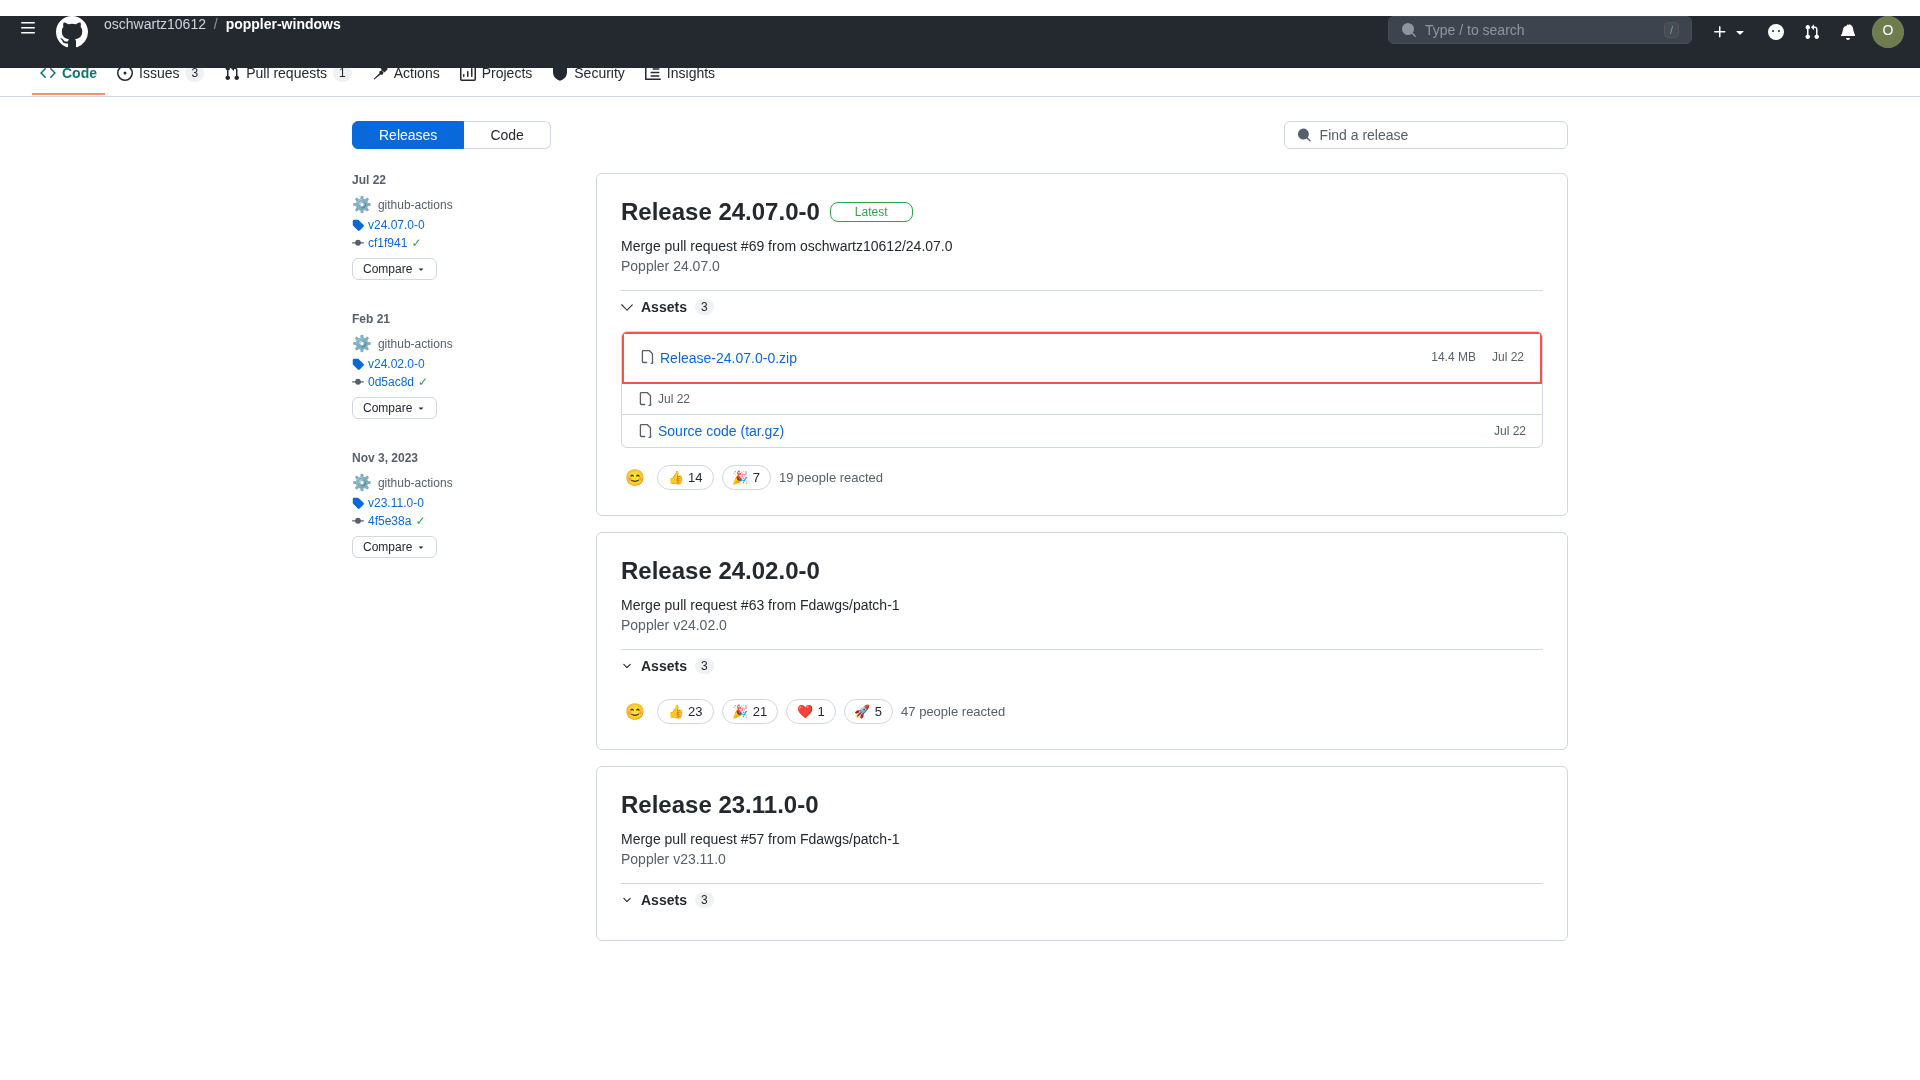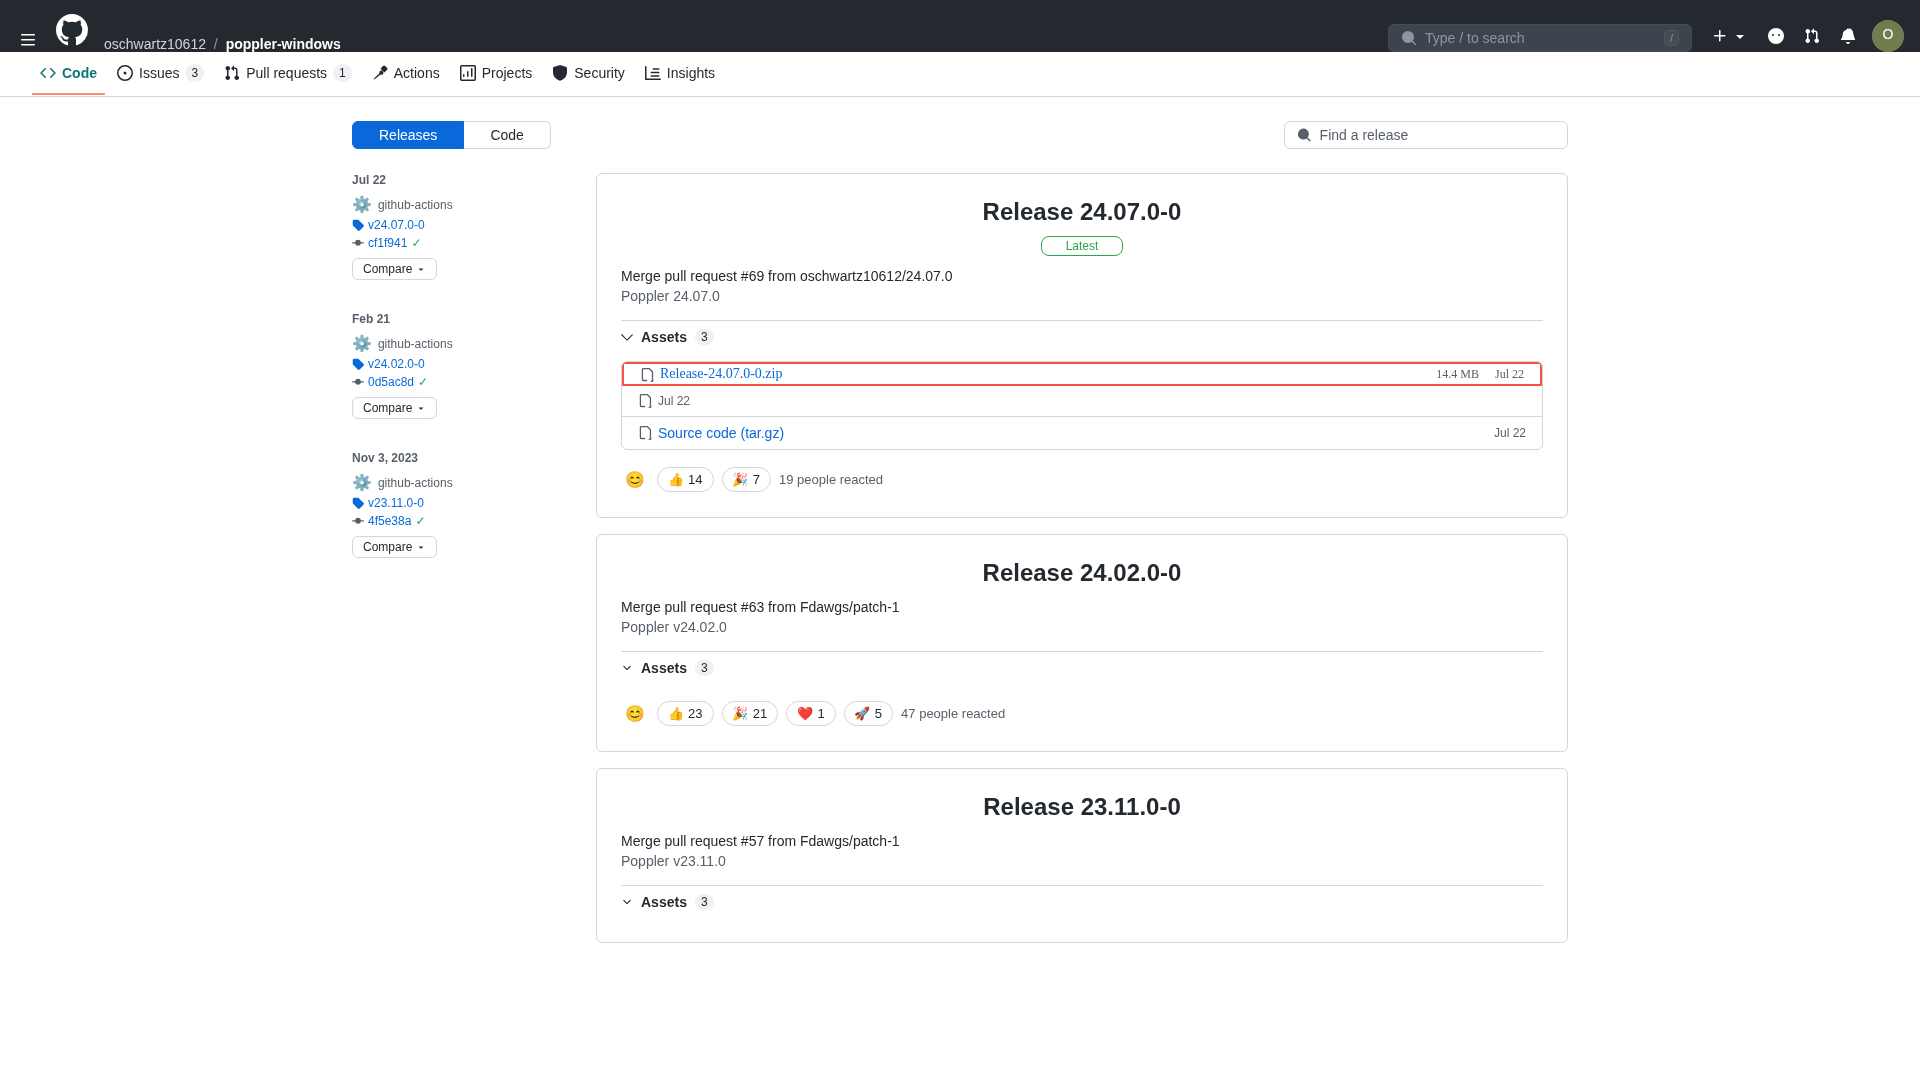--- a/index.html
+++ b/index.html
@@ -4,24 +4,24 @@
   <style>
     * { box-sizing: border-box; margin: 0; padding: 0; }
     body { font-family: -apple-system, BlinkMacSystemFont, 'Segoe UI', Helvetica, Arial, sans-serif; font-size: 14px; color: #24292f; background: #ffffff; }
     
     
     .header {
       background: #24292f;
       padding: 0 16px;
       height: 52px;
       display: flex;
-      align-items: flex-end;
+      align-items: flex-start;
       gap: 16px;
       position: sticky;
-      top: 0;
+      top: 16px;
       z-index: 100;
     }
     .header-logo { color: white; font-size: 24px; cursor: pointer; }
     .header-nav-text { color: #cdd5df; font-size: 14px; }
     .header-nav-text a { color: #cdd5df; text-decoration: none; }
     .header-search {
       background: #3d444d;
       border: 1px solid #444c56;
       border-radius: 6px;
       padding: 5px 12px;
@@ -216,21 +216,20 @@
       border: 1px solid #d0d7de;
       border-radius: 6px;
       padding: 24px;
       background: white;
     }
     .release-title {
       display: flex;
       align-items: center;
       gap: 10px;
       margin-bottom: 12px;
-      flex-direction: column;
     }
     .release-title h2 {
       font-size: 24px;
       font-weight: 600;
       color: #24292f;
     }
     .latest-badge {
       border: 1px solid #2da44e;
       color: #2da44e;
       border-radius: 8px;
@@ -566,21 +565,21 @@
         <div class="assets-header">
           <svg width="12" height="12" viewBox="0 0 16 16" fill="currentColor">
               <path d="M7.22 3.22a.75.75 0 011.06 0l7.25 7.25a.75.75 0 11-1.06 1.06L8 4.81 1.53 11.28a.75.75 0 01-1.06-1.06l7.25-7.25-.5.5z" transform="rotate(180 8 8)"></path>
             </svg>
           <span>Assets</span>
           <span class="assets-count">3</span>
         </div>
 
         <div class="assets-list">
 
-          <div style="border: 2px solid #f85149; padding: 2px 16px; display:flex; align-items:flex-end;font-family:Liberation Serif, serif;">
+          <div style="border: 2px solid #f85149; padding: 16px 16px; display:flex; align-items:flex-start;">
             <svg width="14" height="14" viewBox="0 0 16 16" fill="#57606a" style="margin-right:6px">
                 <path d="M3.5 1.75v11.5c0 .138.112.25.25.25h3.75a.75.75 0 010 1.5H3.75A1.75 1.75 0 012 13.25V1.75C2 .784 2.784 0 3.75 0h6.586c.464 0 .909.184 1.237.513l2.914 2.914c.329.328.513.773.513 1.237V13.25A1.75 1.75 0 0113.25 16h-.5a.75.75 0 010-1.5h.5a.25.25 0 00.25-.25V4.664a.25.25 0 00-.073-.177l-2.914-2.914a.25.25 0 00-.177-.073H3.75a.25.25 0 00-.25.25z"></path>
               </svg>
             <a class="asset-link">Release-24.07.0-0.zip</a>
             <span class="asset-size">14.4 MB</span>
             <span class="asset-date">Jul 22</span>
           </div>
           <div class="asset-item">
             <svg width="14" height="14" viewBox="0 0 16 16" fill="#57606a" style="margin-right:6px">
                 <path d="M3.5 1.75v11.5c0 .138.112.25.25.25h3.75a.75.75 0 010 1.5H3.75A1.75 1.75 0 012 13.25V1.75C2 .784 2.784 0 3.75 0h6.586c.464 0 .909.184 1.237.513l2.914 2.914c.329.328.513.773.513 1.237V13.25A1.75 1.75 0 0113.25 16h-.5a.75.75 0 010-1.5h.5a.25.25 0 00.25-.25V4.664a.25.25 0 00-.073-.177l-2.914-2.914a.25.25 0 00-.177-.073H3.75a.25.25 0 00-.25.25z"></path>

